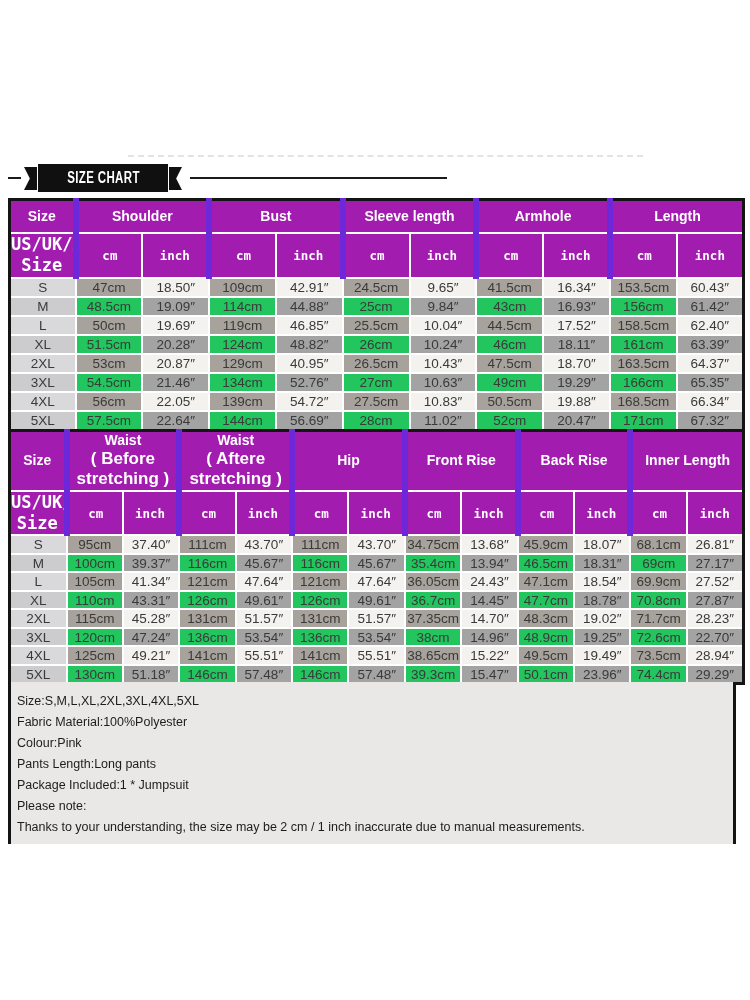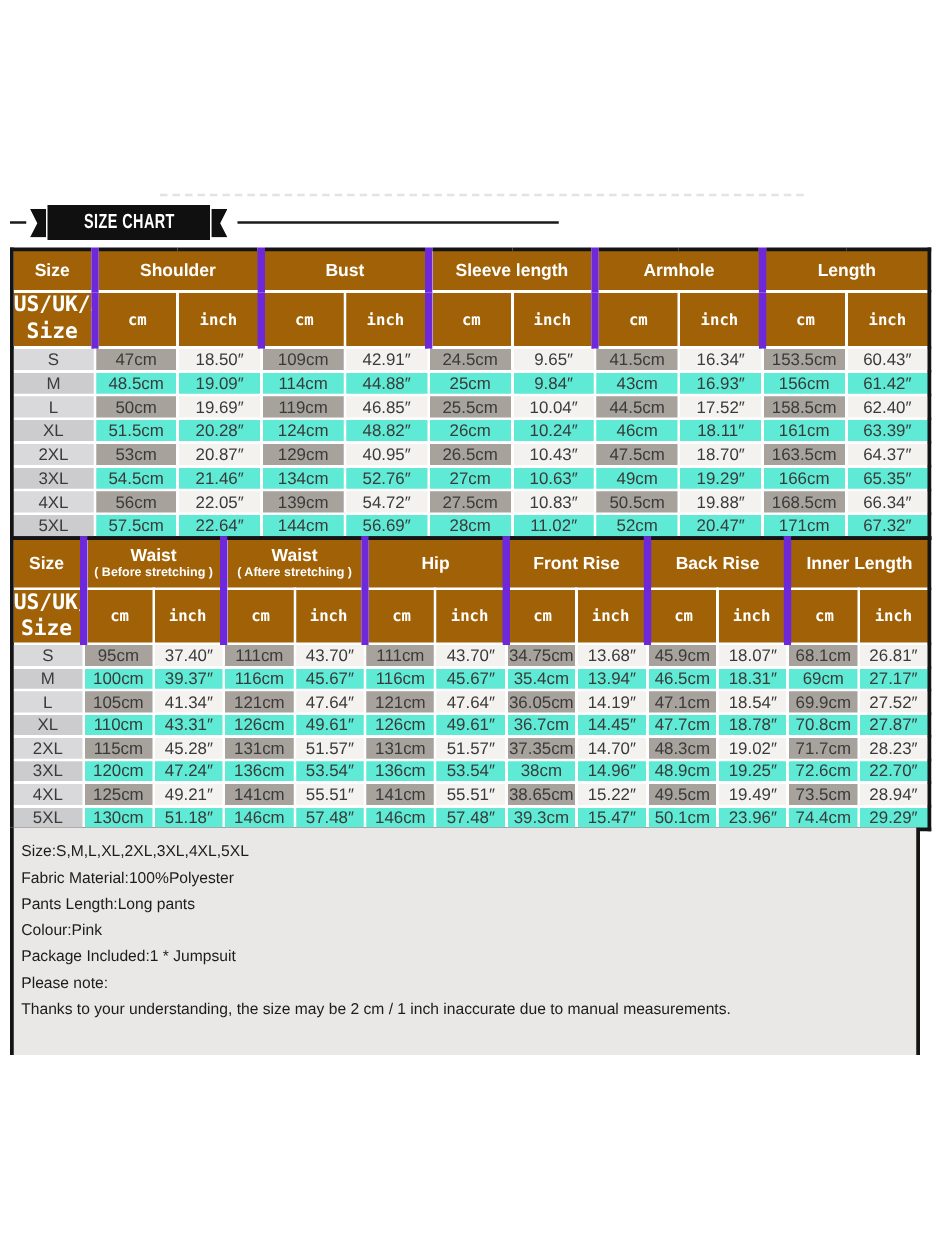--- a/index.html
+++ b/index.html
@@ -18,40 +18,40 @@
   .ribbon-body span{color:#fff;font-weight:700;font-size:16px;letter-spacing:.5px;
                     transform:scale(.72,1.02);white-space:nowrap;}
   .banner-line{position:absolute;top:177px;left:190px;width:257px;height:2px;background:#1a1a1a;}
 
   
   #charts{position:absolute;left:8px;top:198px;width:734px;}
   table.sizes{border-collapse:collapse;table-layout:fixed;border:3px solid #141414;width:734px;}
   table.sizes+table.sizes{margin-top:-3px;}
   .sizes th,.sizes td{border:2px solid #ffffff;text-align:center;vertical-align:middle;
                       padding:0;overflow:hidden;}
-  .sizes th.hdr{background:#a16207;color:#ffffff;}
+  .sizes th.hdr{background:#a21caf;color:#ffffff;}
   .sizes th.gstart{border-left:6px solid #6d28d9;}
   .grp-label{font-weight:700;font-size:14px;display:block;line-height:1.25;}
-  .grp-sub{font-weight:700;font-size:10px;display:block;line-height:1.2;}
+  .grp-sub{font-weight:700;font-size:17px;display:block;line-height:1.2;}
   .unit{font-family:"DejaVu Sans Mono",monospace;font-weight:700;font-size:12.5px;}
   .us{font-family:"DejaVu Sans Mono",monospace;font-weight:700;font-size:17px;
       white-space:pre-line;line-height:1.25;}
   .t0 thead tr.r1 th{height:31px;}
   .t0 thead tr.r2 th{height:29px;}
   .t1 thead tr.r1 th{height:38px;}
   .t1 thead tr.r2 th{height:26px;}
   .t0 tbody td{height:17px;}
   .t1 tbody td{height:16.5px;}
   .sizes tbody td{font-size:13.5px;color:#3a3a3a;}
   td.sz{background:#d9d9db;}
   tr.alt td.sz{background:#cccccf;}
   td.cmc{background:#a7a29c;}
-  tr.alt td.cmc{background:#5eead4;}
+  tr.alt td.cmc{background:#22c55e;}
   td.inc{background:#f3f2ef;}
-  tr.alt td.inc{background:#5eead4;}
+  tr.alt td.inc{background:#a3a3a3;}
 
   
   #notes{margin-top:-3px;border:3px solid #141414;border-top:none;background:#e9e8e6;
          width:728px;box-sizing:border-box;padding:9px 6px 26px 6px;}
   #notes .note-line{font-size:12.5px;color:#1c1c1c;line-height:21px;white-space:nowrap;}
 </style>
 </head>
 <body>
 
 <div id="stage">
@@ -315,21 +315,21 @@
           </tr>
           <tr>
             <td class="sz">L</td>
             <td class="cmc">105cm</td>
             <td class="inc">41.34″</td>
             <td class="cmc">121cm</td>
             <td class="inc">47.64″</td>
             <td class="cmc">121cm</td>
             <td class="inc">47.64″</td>
             <td class="cmc">36.05cm</td>
-            <td class="inc">14.19″</td>
+            <td class="inc">24.43″</td>
             <td class="cmc">47.1cm</td>
             <td class="inc">18.54″</td>
             <td class="cmc">69.9cm</td>
             <td class="inc">27.52″</td>
           </tr>
           <tr class="alt">
             <td class="sz">XL</td>
             <td class="cmc">110cm</td>
             <td class="inc">43.31″</td>
             <td class="cmc">126cm</td>
@@ -401,20 +401,20 @@
             <td class="cmc">50.1cm</td>
             <td class="inc">23.96″</td>
             <td class="cmc">74.4cm</td>
             <td class="inc">29.29″</td>
           </tr>
         </tbody>
       </table>
       <div id="notes">
         <div class="note-line">Size:S,M,L,XL,2XL,3XL,4XL,5XL</div>
         <div class="note-line">Fabric Material:100%Polyester</div>
+        <div class="note-line">Colour:Pink</div>
         <div class="note-line">Pants Length:Long pants</div>
-        <div class="note-line">Colour:Pink</div>
         <div class="note-line">Package Included:1 * Jumpsuit</div>
         <div class="note-line">Please note:</div>
         <div class="note-line">Thanks to your understanding, the size may be 2 cm / 1 inch inaccurate due to manual measurements.</div>
       </div>
   </div>
 </div>
 
 </body></html>

